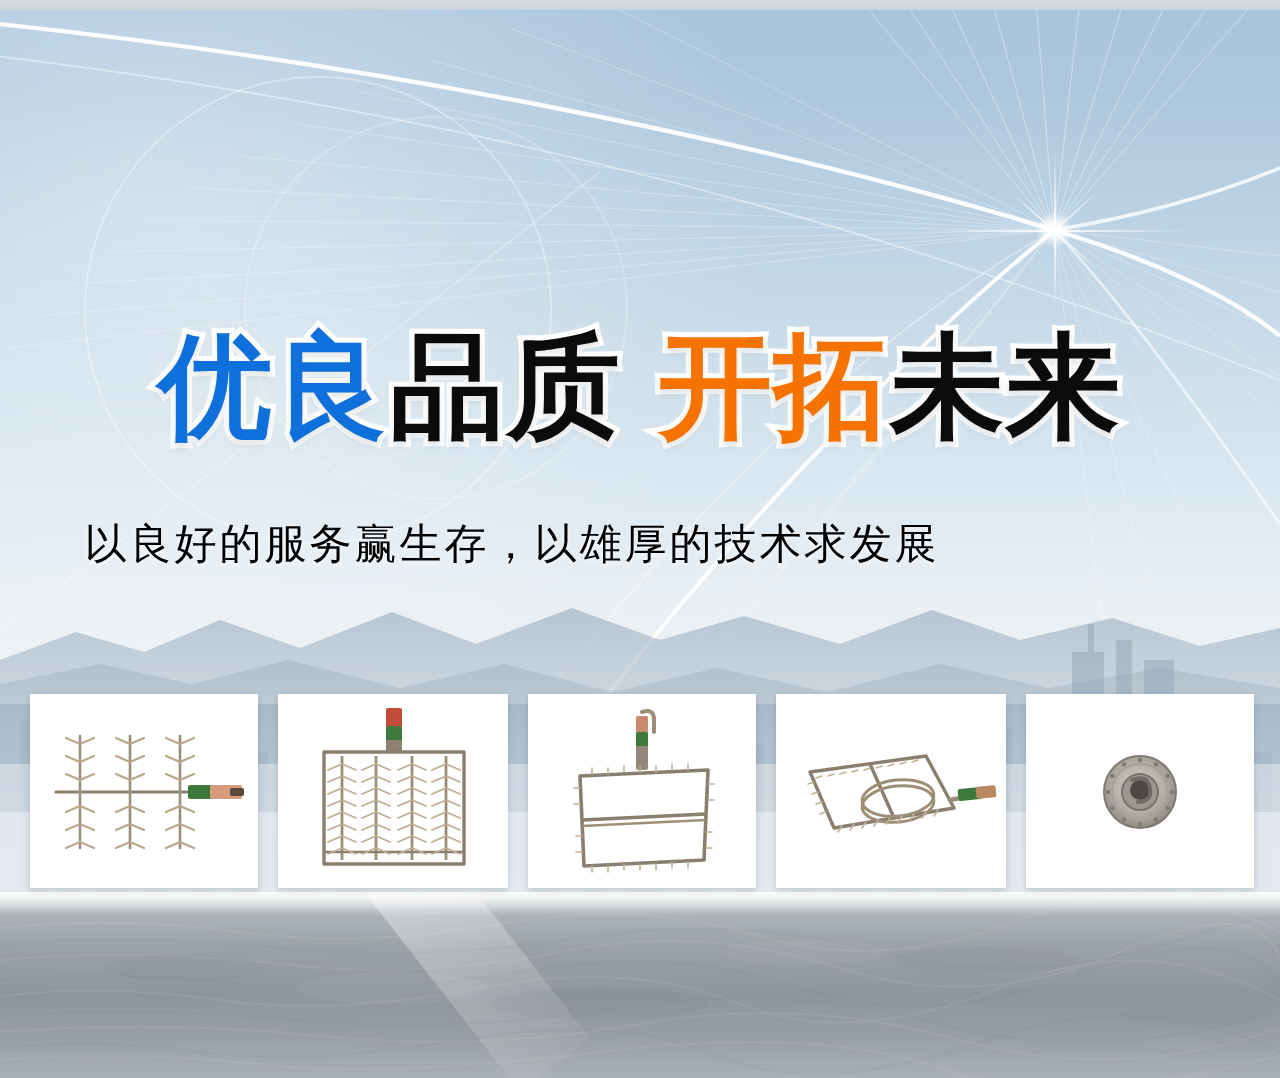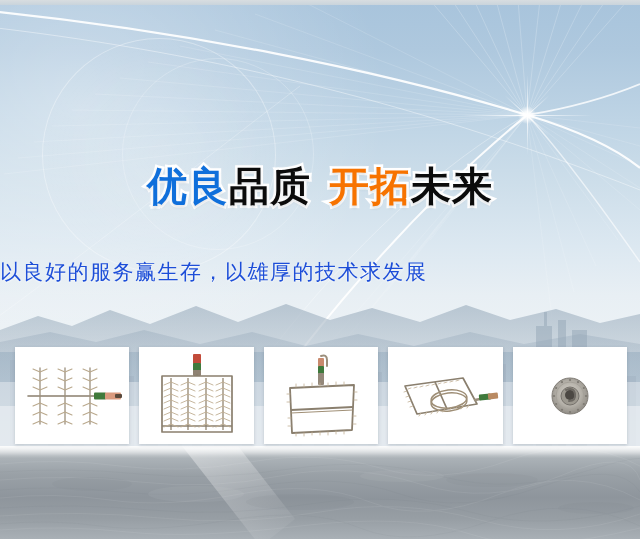--- a/index.html
+++ b/index.html
@@ -145,21 +145,21 @@
     left: 0; top: 0; width: 640px; height: 93px;
     opacity: 0.42;
   }
 
   
   .headline {
     position: absolute;
     left: 0; top: 166px;
     width: 640px;
     text-align: center;
-    font-size: 40px;
+    font-size: 57px;
     font-weight: bold;
     letter-spacing: 1px;
     line-height: 1;
     white-space: nowrap;
     z-index: 6;
     font-family: "DejaVu Sans", "Liberation Sans", sans-serif;
   }
   .headline span {
     display: inline-block;
     -webkit-text-stroke: 5px #ffffff;
@@ -171,22 +171,23 @@
   .hl-blue   { color: #0f6fdb; }
   .hl-black  { color: #0b0b0b; }
   .hl-orange { color: #f77300; }
   .hl-gap { display: inline-block; width: 18px; }
 
   
   .subtitle {
     position: absolute;
     left: 0; top: 258px;
     width: 512px;
+    text-align: center;
     font-size: 21px;
-    color: #1d4ed8;
+    color: #000000;
     letter-spacing: 1.5px;
     white-space: nowrap;
     z-index: 6;
     font-family: "DejaVu Sans", "Liberation Sans", sans-serif;
     text-shadow: 0 1px 2px rgba(255,255,255,0.75);
   }
 
   
   .cards {
     position: absolute;

